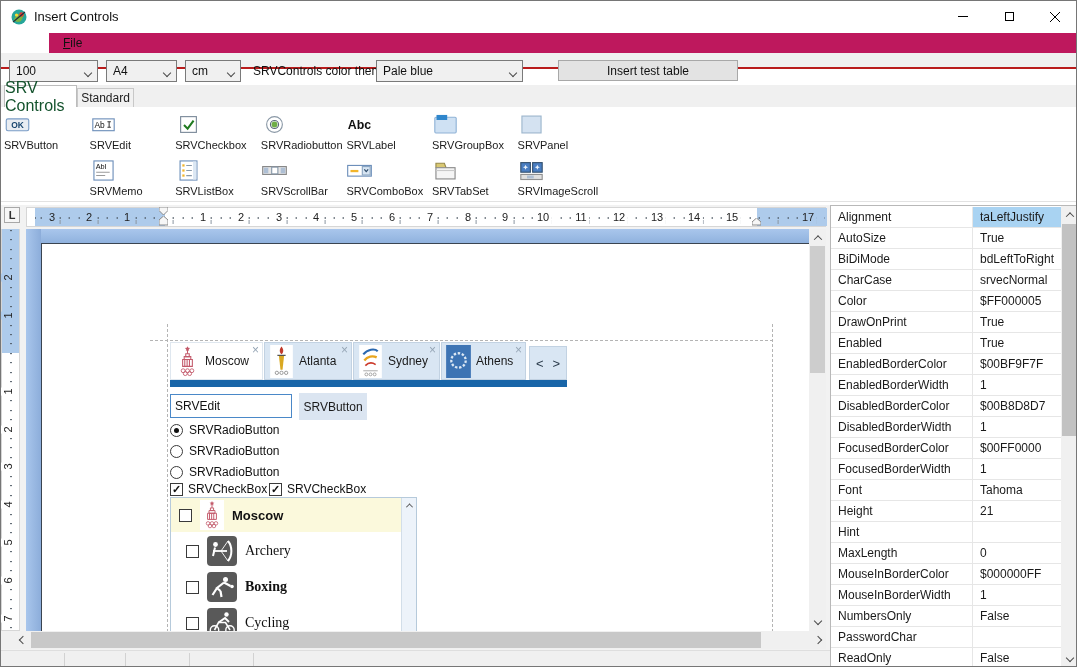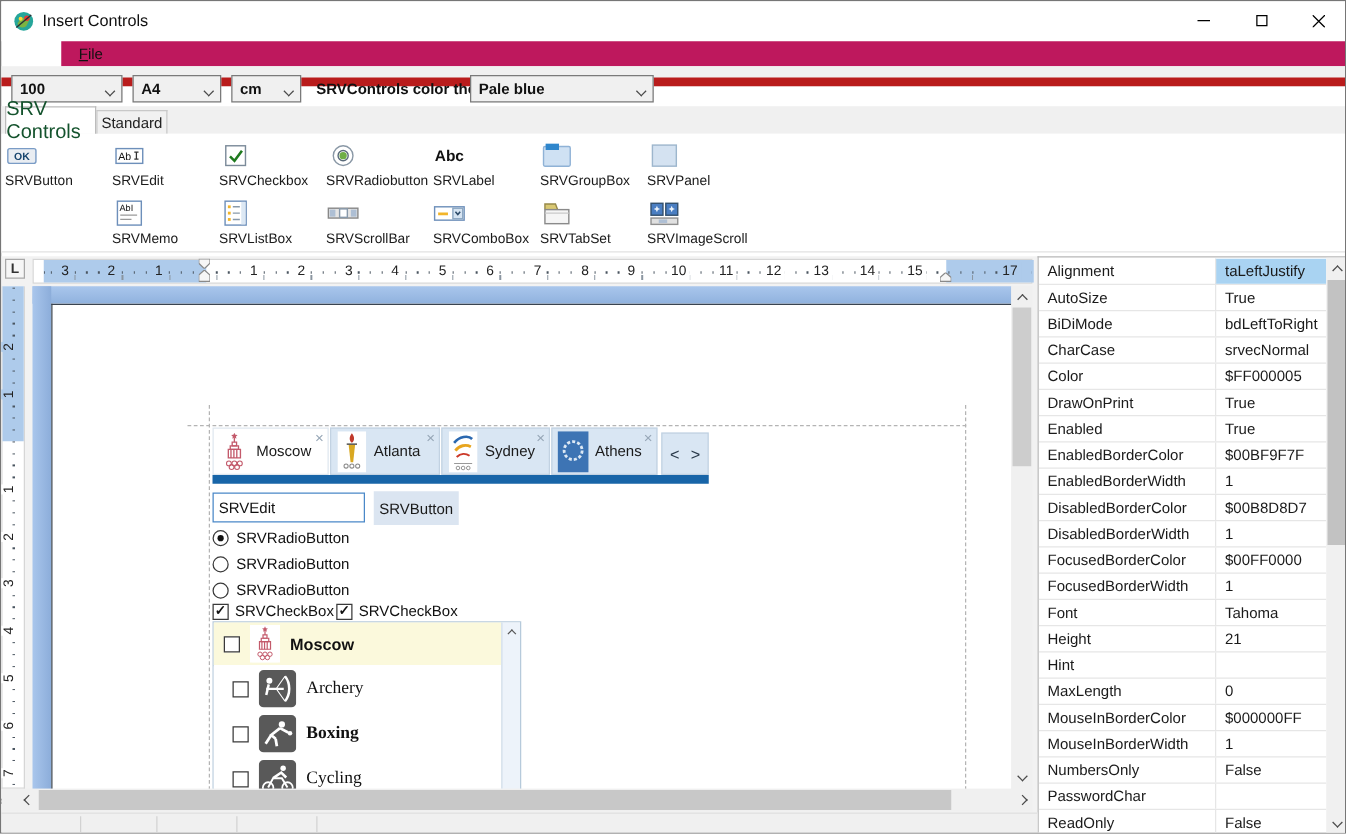--- a/index.html
+++ b/index.html
@@ -14,21 +14,21 @@
   #title{position:absolute;left:33px;top:8px;font-size:13px;color:#111;}
   .wbtn{position:absolute;top:0;width:46px;height:31px;display:flex;align-items:center;justify-content:center;cursor:pointer;}
   #btn-min{left:939px;} #btn-max{left:985px;} #btn-close{left:1031px;}
   #btn-min div{width:10px;height:1px;background:#000;}
   #btn-max div{width:9px;height:9px;border:1px solid #000;}
   #btn-close svg{width:10px;height:10px;}
   
   #menubar{position:absolute;left:12px;top:32px;width:100%;height:20px;background:#be185d;margin-left:36px;}
   .menu-item{position:absolute;left:8px;top:1px;padding:2px 6px;font-size:12px;color:#111;cursor:pointer;}
   
-  #toolbar{position:absolute;left:0;top:52px;width:100%;height:16px;background:#f0f0f0;border-bottom:7px solid #b91c1c;font-weight:bold;}
+  #toolbar{position:absolute;left:0;top:52px;width:100%;height:16px;background:#f0f0f0;border-bottom:2px solid #b91c1c;}
   .combo{position:absolute;top:7px;height:22px;background:#f0f0f0;border:1px solid #7a7a7a;font-size:12px;color:#111;display:flex;align-items:center;padding-left:6px;cursor:pointer;}
   .combo .chv{position:absolute;right:6px;top:9px;}
   .chv{display:inline-block;width:6px;height:6px;border-left:1.5px solid #4a4a4a;border-top:1.5px solid #4a4a4a;}
   .chv.down{transform:rotate(225deg);}
   .chv.up{transform:rotate(45deg) translate(1px,1px);}
   .chv.left{transform:rotate(-45deg);}
   .chv.right{transform:rotate(135deg);}
   #combo-zoom{left:8px;width:89px;} #combo-paper{left:105px;width:71px;} #combo-unit{left:184px;width:56px;} #combo-theme{left:375px;width:147px;}
   #theme-label{position:absolute;left:252px;top:11px;font-size:12px;color:#111;}
   #btn-insert{position:absolute;left:557px;top:7px;width:180px;height:21px;background:#e3e3e3;border:1px solid #a8a8a8;font-size:12px;color:#111;display:flex;align-items:center;justify-content:center;cursor:pointer;}
@@ -162,20 +162,21 @@
       </div>
     <div class="combo" id="combo-unit">
         <span>cm</span>
         <span class="chv down"></span>
       </div>
     <span id="theme-label">SRVControls color theme:</span>
     <div class="combo" id="combo-theme">
         <span>Pale blue</span>
         <span class="chv down"></span>
       </div>
+    <div id="btn-insert">Insert test table</div>
   </div>
 
   <div id="maintabs">
     <div id="mt0">SRV Controls</div>
     <div id="mt1">Standard</div>
   </div>
 
   <div id="palette">
       <div class="pal-item" style="left: 3px; top: 2px;">
         <div class="pal-icon">

